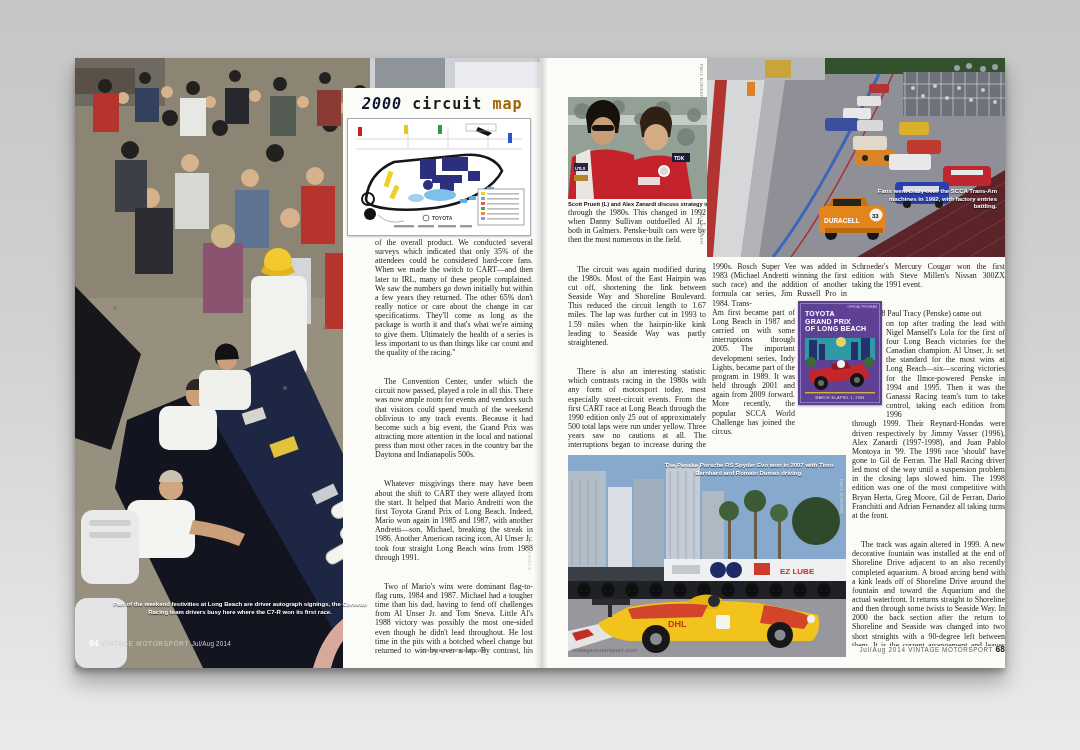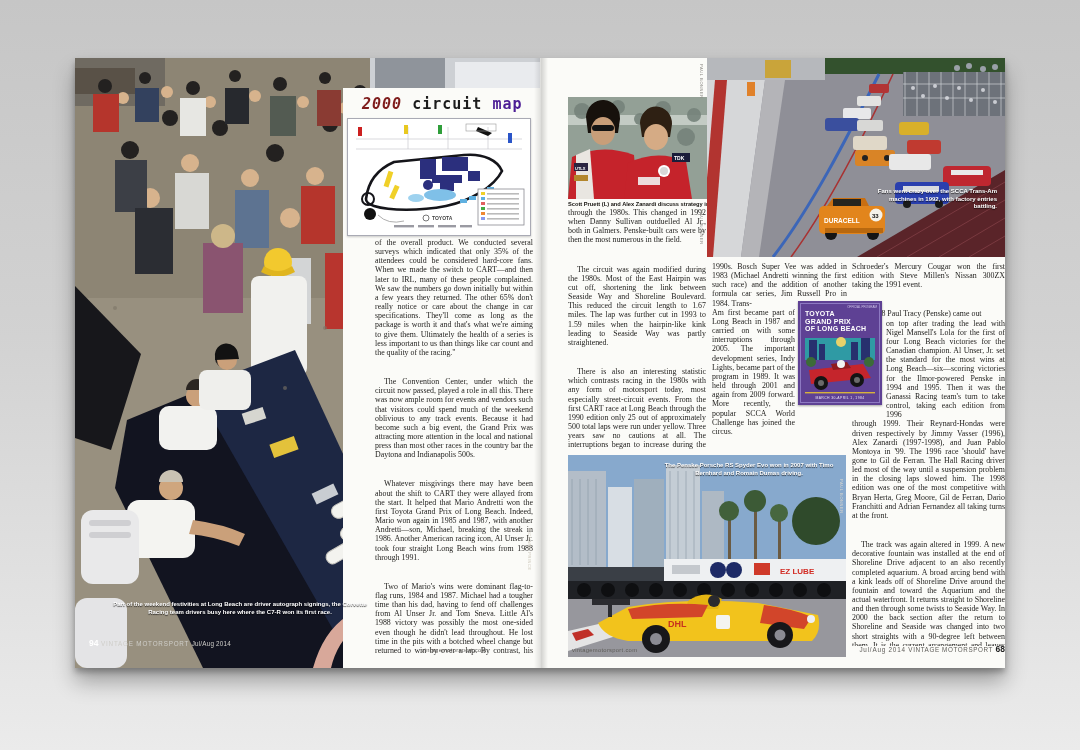--- a/index.html
+++ b/index.html
@@ -165,23 +165,23 @@
       <b style="color:#fff;">94</b>
       <span style="color:#cfcec9;">VINTAGE MOTORSPORT</span>
       <span style="color:#cfcec9;letter-spacing:.2px;">Jul/Aug 2014</span>
     </div>
     <div class="abs credit" style="left:452px;top:470px;color:#cfc9bd;">RICHARD PRINCE</div>
   </div>
 
   <div class="abs" style="left:268px;top:30px;width:197px;height:580px;background:#fbfbf8;"></div>
 
   <div class="abs" id="mapTitle" style="left:287px;top:37px;">
-    <span style="color:#7f1d1d;font-style:italic;">2000</span>
+    <span style="color:#0f172a;font-style:italic;">2000</span>
     <span style="color:#1c1c1c;">circuit</span>
-    <span style="color:#4c1d95;">map</span>
+    <span style="color:#a16207;">map</span>
   </div>
   <div class="abs" style="left:272px;top:60px;width:182px;height:116px;background:#fff;border:1px solid #a9aab4;box-shadow:0 1px 2px rgba(0,0,0,.2);">
     <svg width="182" height="116" viewBox="0 0 182 116">
       <rect width="182" height="116" fill="#ffffff"></rect>
 
       <g stroke="#c9c9cf" stroke-width=".7">
         <line x1="8" y1="20" x2="174" y2="20"></line>
             <line x1="8" y1="30" x2="174" y2="30"></line>
         <line x1="60" y1="8" x2="60" y2="30"></line>
             <line x1="100" y1="8" x2="100" y2="30"></line>

